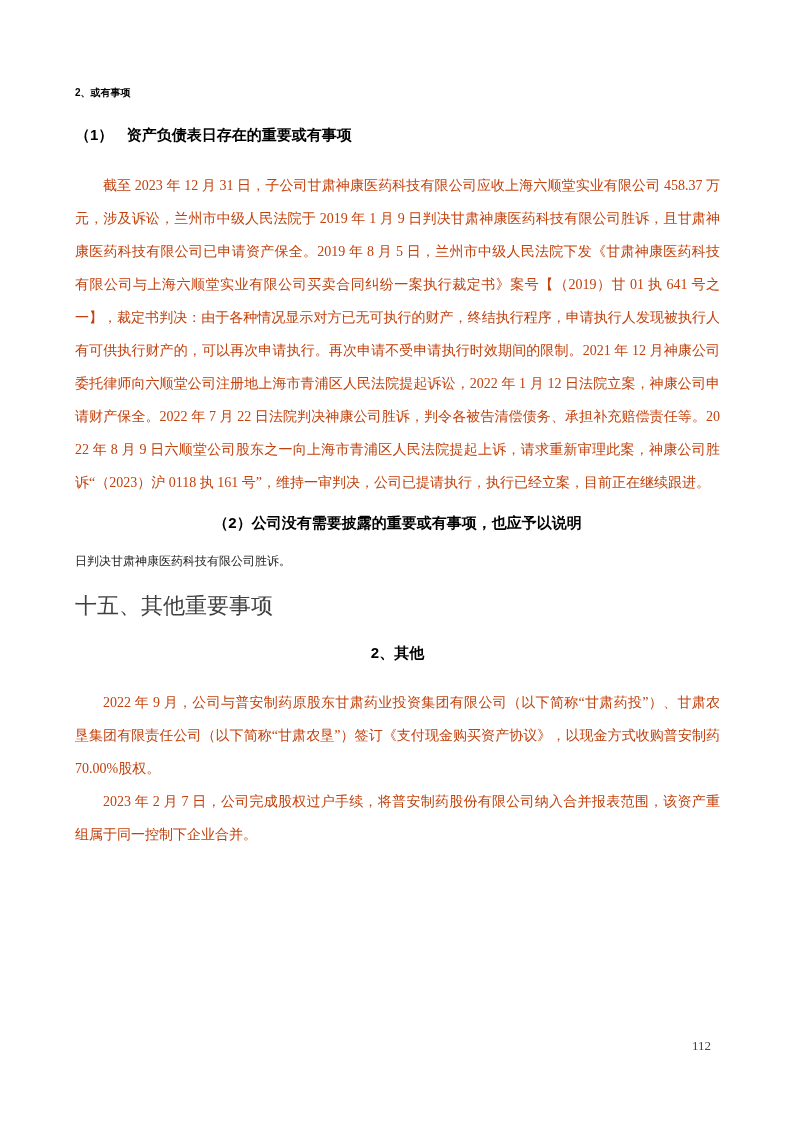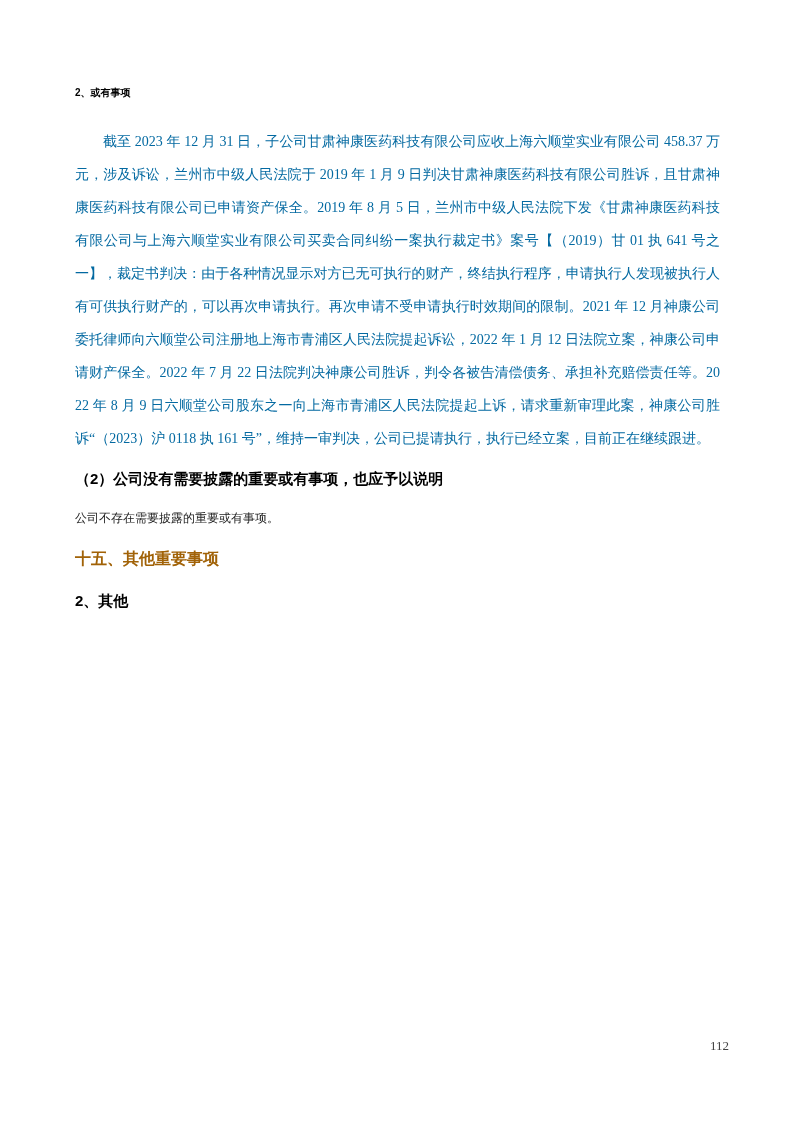--- a/index.html
+++ b/index.html
@@ -32,83 +32,89 @@
     font-weight: bold;
     color: #000000;
     margin: 0 0 24px 0;
     line-height: 1.3;
     font-family: "Liberation Sans", "DejaVu Sans", sans-serif;
   }
   .h-sub .num {
     margin-right: 0.9em;
   }
   .h-level1 {
-    font-size: 16px;
-    font-weight: bold;
-    color: #a16207;
+    font-size: 22px;
+    font-weight: normal;
+    color: #404040;
     margin: 20px 0 22px 0;
     line-height: 1.3;
     font-family: "Liberation Sans", "DejaVu Sans", sans-serif;
   }
   .body-para {
     font-size: 14px;
     line-height: 33px;
     text-align: justify;
     text-indent: 2em;
     margin: 0;
-    color: #0369a1;
+    color: #c2410c;
     word-break: break-all;
   }
   .para-block {
     margin: 0 0 10px 0;
   }
   .note-small {
     font-size: 12px;
     line-height: 1.5;
     color: #222222;
     margin: 0 0 22px 0;
   }
   .h-sub2 {
     font-size: 15px;
     font-weight: bold;
     color: #000000;
     margin: 14px 0 20px 0;
     line-height: 1.3;
     font-family: "Liberation Sans", "DejaVu Sans", sans-serif;
+    text-align: center;
   }
   .page-number {
     position: absolute;
     top: 1038px;
-    right: 64px;
+    right: 82px;
     font-size: 13px;
     color: #444444;
     font-family: "Liberation Serif", "DejaVu Serif", serif;
   }
   .spacer-sm { height: 4px; }
 </style>
 </head>
 <body>
 
 <div class="page">
 
   <h2 class="h-level2">2、或有事项</h2>
 
+  <h3 class="h-sub">
+    <span class="num">（1）</span><span>资产负债表日存在的重要或有事项</span>
+  </h3>
 
   <p class="body-para para-block">截至 2023 年 12 月 31 日，子公司甘肃神康医药科技有限公司应收上海六顺堂实业有限公司 458.37 万元，涉及诉讼，兰州市中级人民法院于 2019 年 1 月 9 日判决甘肃神康医药科技有限公司胜诉，且甘肃神康医药科技有限公司已申请资产保全。2019 年 8 月 5 日，兰州市中级人民法院下发《甘肃神康医药科技有限公司与上海六顺堂实业有限公司买卖合同纠纷一案执行裁定书》案号【（2019）甘 01 执 641 号之一】，裁定书判决：由于各种情况显示对方已无可执行的财产，终结执行程序，申请执行人发现被执行人有可供执行财产的，可以再次申请执行。再次申请不受申请执行时效期间的限制。2021 年 12 月神康公司委托律师向六顺堂公司注册地上海市青浦区人民法院提起诉讼，2022 年 1 月 12 日法院立案，神康公司申请财产保全。2022 年 7 月 22 日法院判决神康公司胜诉，判令各被告清偿债务、承担补充赔偿责任等。2022 年 8 月 9 日六顺堂公司股东之一向上海市青浦区人民法院提起上诉，请求重新审理此案，神康公司胜诉“（2023）沪 0118 执 161 号”，维持一审判决，公司已提请执行，执行已经立案，目前正在继续跟进。</p>
 
   <h3 class="h-sub2">
     <span class="num">（2）</span><span>公司没有需要披露的重要或有事项，也应予以说明</span>
   </h3>
 
-  <p class="note-small">公司不存在需要披露的重要或有事项。</p>
+  <p class="note-small">日判决甘肃神康医药科技有限公司胜诉。</p>
 
   <h1 class="h-level1">十五、其他重要事项</h1>
 
   <h3 class="h-sub2">2、其他</h3>
 
   <div class="spacer-sm"></div>
 
+  <p class="body-para">2022 年 9 月，公司与普安制药原股东甘肃药业投资集团有限公司（以下简称“甘肃药投”）、甘肃农垦集团有限责任公司（以下简称“甘肃农垦”）签订《支付现金购买资产协议》，以现金方式收购普安制药 70.00%股权。</p>
 
+  <p class="body-para">2023 年 2 月 7 日，公司完成股权过户手续，将普安制药股份有限公司纳入合并报表范围，该资产重组属于同一控制下企业合并。</p>
 
 
   <div class="page-number">112</div>
 
 </div>
 
 </body></html>

